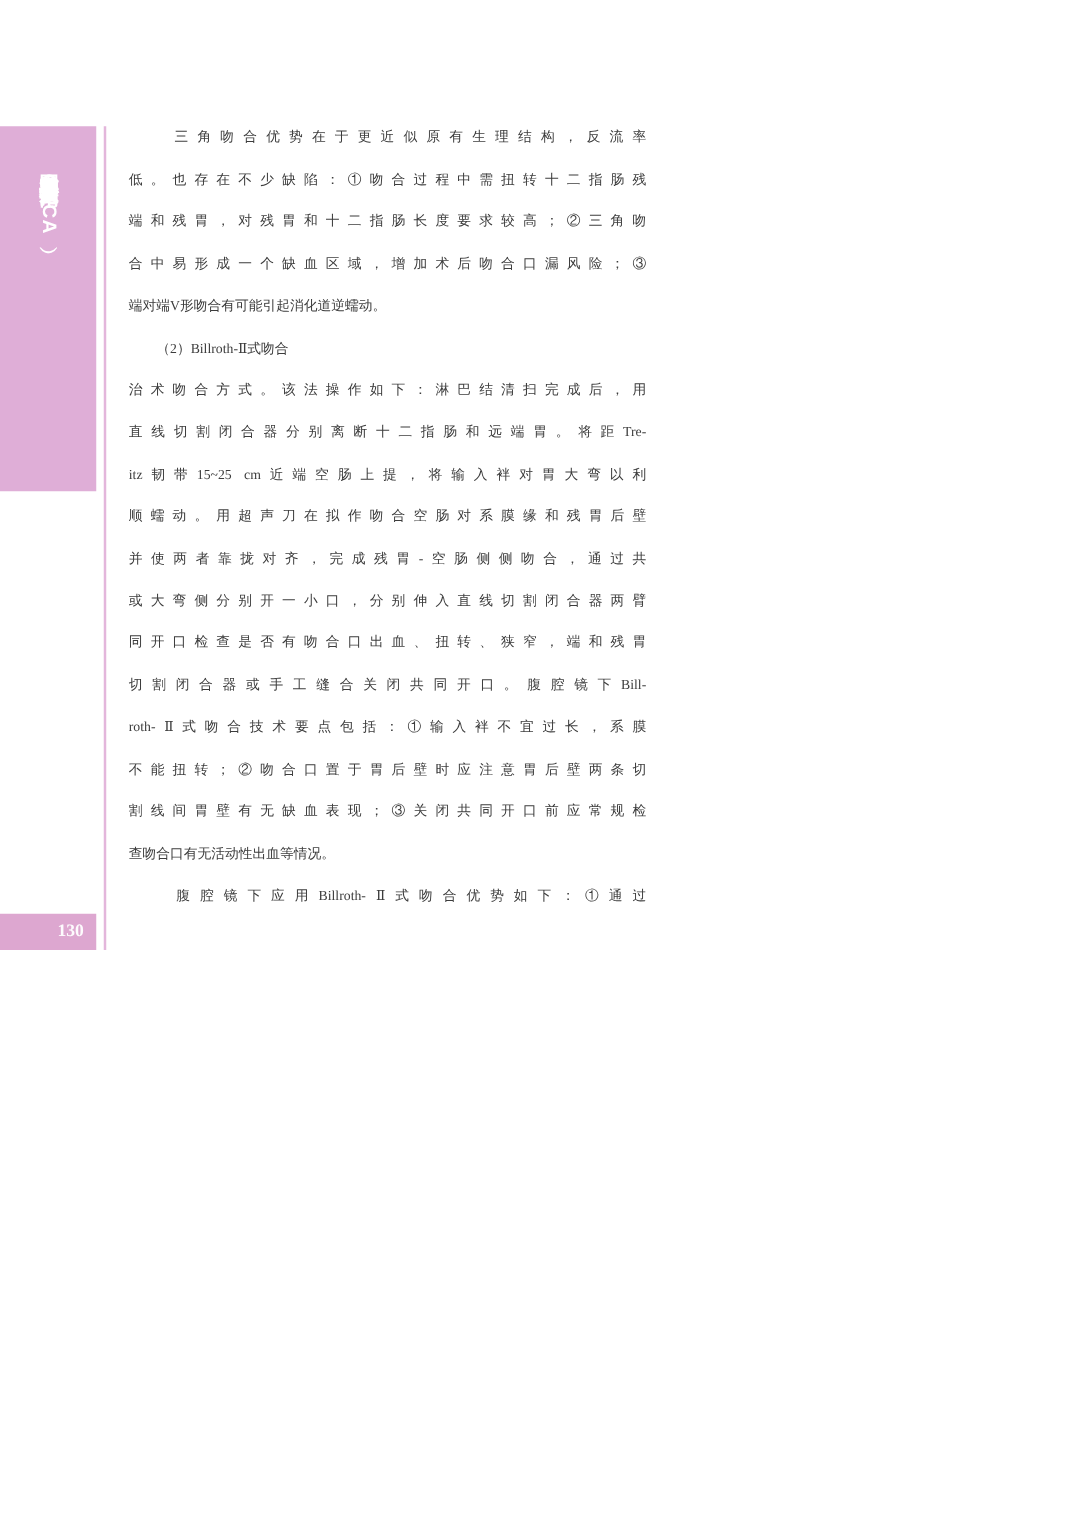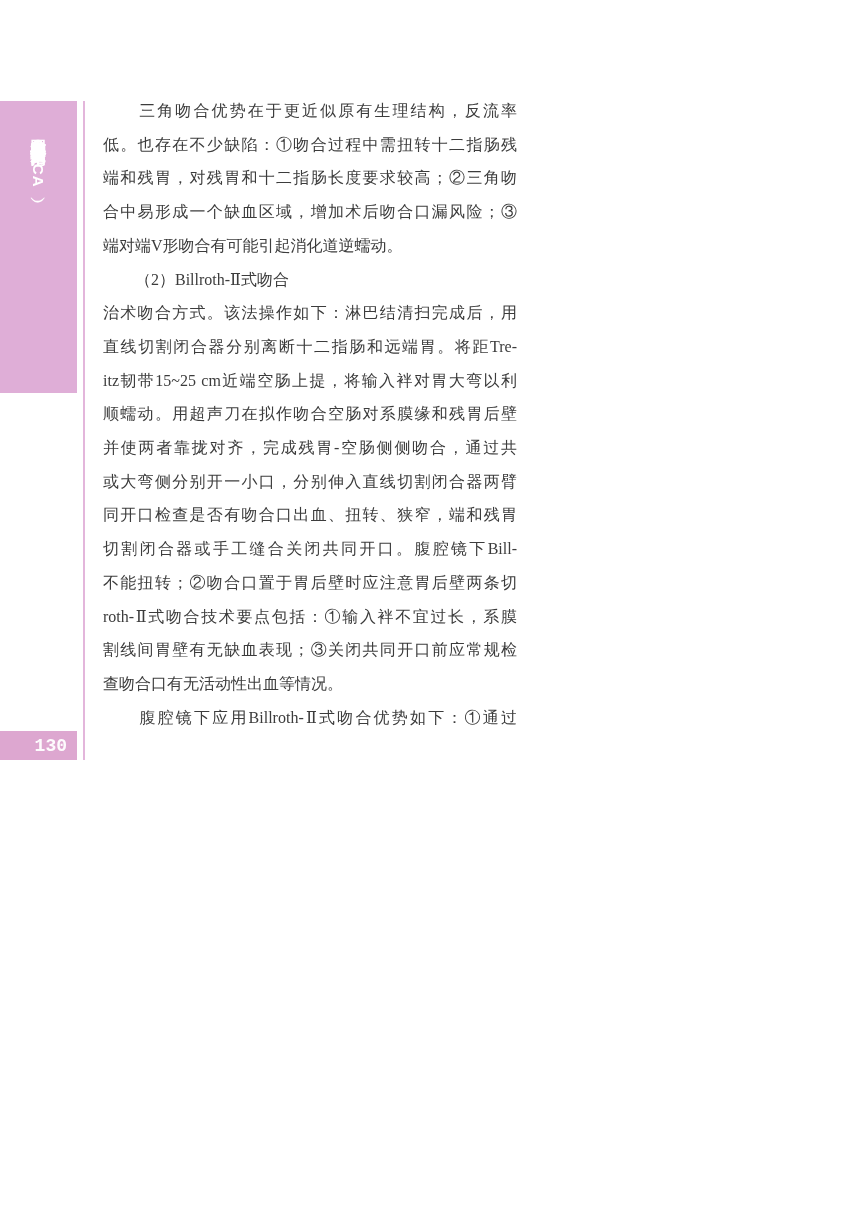--- a/index.html
+++ b/index.html
@@ -41,29 +41,29 @@
 
   
   .page-number-box{
     position:absolute;left:0;top:731px;width:77px;height:29px;
     background:var(--page-box-bg);
     display:flex;align-items:center;justify-content:flex-end;
     padding-right:10px;box-sizing:border-box;
   }
   .page-number{
     color:var(--page-box-text);
-    font-family:Liberation Mono, monospace;
-    font-size:18px;font-weight:bold;line-height:1;opacity:.96;
+    font-family:Liberation Serif, serif;
+    font-size:14px;font-weight:bold;line-height:1;opacity:.96;
   }
 
   
   .body-text{
     position:absolute;left:103px;top:94px;width:414px;
     color:var(--body-text);
-    font-size:16px;line-height:33.7px;
+    font-size:11px;line-height:33.7px;
   }
   .paragraph{margin:0;}
   .line{
     white-space:nowrap;
     text-align:justify;
     text-align-last:left;
     text-justify:inter-ideograph;
   }
   .line.stretch{
     text-align-last:justify;
@@ -97,22 +97,22 @@
       </div>
       <div class="paragraph">
         <div class="line stretch">治术吻合方式。该法操作如下：淋巴结清扫完成后，用</div>
         <div class="line stretch">直线切割闭合器分别离断十二指肠和远端胃。将距Tre-</div>
         <div class="line stretch">itz韧带15~25 cm近端空肠上提，将输入袢对胃大弯以利</div>
         <div class="line stretch">顺蠕动。用超声刀在拟作吻合空肠对系膜缘和残胃后壁</div>
         <div class="line stretch">并使两者靠拢对齐，完成残胃-空肠侧侧吻合，通过共</div>
         <div class="line stretch">或大弯侧分别开一小口，分别伸入直线切割闭合器两臂</div>
         <div class="line stretch">同开口检查是否有吻合口出血、扭转、狭窄，端和残胃</div>
         <div class="line stretch">切割闭合器或手工缝合关闭共同开口。腹腔镜下Bill-</div>
+        <div class="line stretch">roth-Ⅱ式吻合技术要点包括：①输入袢不宜过长，系膜</div>
         <div class="line stretch">不能扭转；②吻合口置于胃后壁时应注意胃后壁两条切</div>
-        <div class="line stretch">roth-Ⅱ式吻合技术要点包括：①输入袢不宜过长，系膜</div>
         <div class="line stretch">割线间胃壁有无缺血表现；③关闭共同开口前应常规检</div>
         <div class="line">查吻合口有无活动性出血等情况。</div>
       </div>
       <div class="paragraph">
         <div class="line stretch">　　腹腔镜下应用Billroth-Ⅱ式吻合优势如下：①通过</div>
       </div>
     </main>
 
 </div>
 

